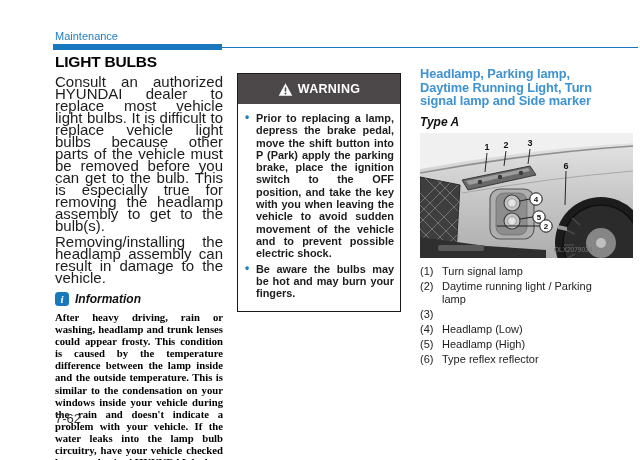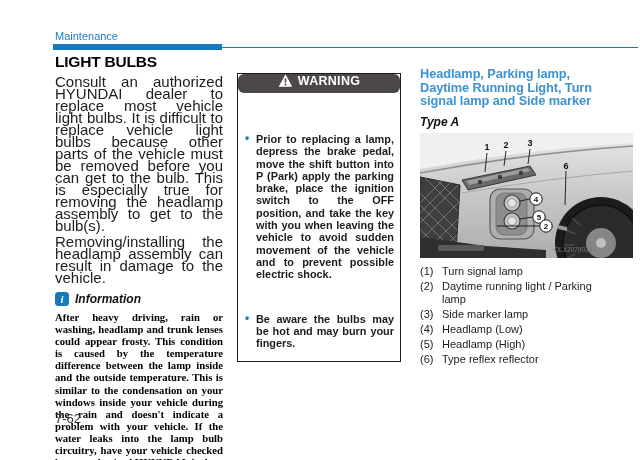--- a/index.html
+++ b/index.html
@@ -47,30 +47,30 @@
   .info-body {
     font-family: "Liberation Serif", serif; font-weight: bold;
     font-size: 10.7px; line-height: 12.1px; text-align: justify; color: #000;
   }
   
   .warning-box {
     position: absolute; left: 237px; top: 73px; width: 164px;
     border: 1.3px solid #1a1a1a; background: #fff;
   }
   .warning-header {
-    background: #4c4748; color: #ffffff; height: 19px;
-    display: flex; justify-content: center; gap: 5px;
-    font-size: 12.5px; font-weight: bold; letter-spacing: 0.3px; border-radius: 6px;
+    background: #4c4748; color: #ffffff; height: 30px;
+    display: flex; align-items: center; justify-content: center; gap: 5px;
+    font-size: 12.5px; font-weight: bold; letter-spacing: 0.3px;
   }
   .warning-header svg { display: block; }
   .warning-body { padding: 8px 6px 9px 6px; }
   .warn-li {
     position: relative; padding-left: 12px;
     font-size: 10.9px; font-weight: bold; line-height: 12.3px;
-    text-align: justify; color: #1c1c1c; margin-bottom: 3px; margin-top: 32px;
+    text-align: justify; color: #1c1c1c; margin-bottom: 3px;
   }
   .warn-li::before {
     content: "•"; position: absolute; left: 1px; top: -1px;
     color: #1e7ec5; font-size: 12px;
   }
   
   .col-right { position: absolute; left: 420px; top: 67px; width: 193px; }
   .h2 {
     font-size: 12.8px; font-weight: bold; color: #3d92d2;
     line-height: 13.6px; margin-bottom: 7px; letter-spacing: -0.1px;
@@ -217,21 +217,20 @@
       <div class="legend-row">
         <span class="legend-num">(1)</span>
         <span class="legend-label">Turn signal lamp</span>
       </div>
       <div class="legend-row">
         <span class="legend-num">(2)</span>
         <span class="legend-label">Daytime running light / Parking lamp</span>
       </div>
       <div class="legend-row">
         <span class="legend-num">(3)</span>
-        <span class="legend-label">Side marker lamp</span>
       </div>
       <div class="legend-row">
         <span class="legend-num">(4)</span>
         <span class="legend-label">Headlamp (Low)</span>
       </div>
       <div class="legend-row">
         <span class="legend-num">(5)</span>
         <span class="legend-label">Headlamp (High)</span>
       </div>
       <div class="legend-row">

